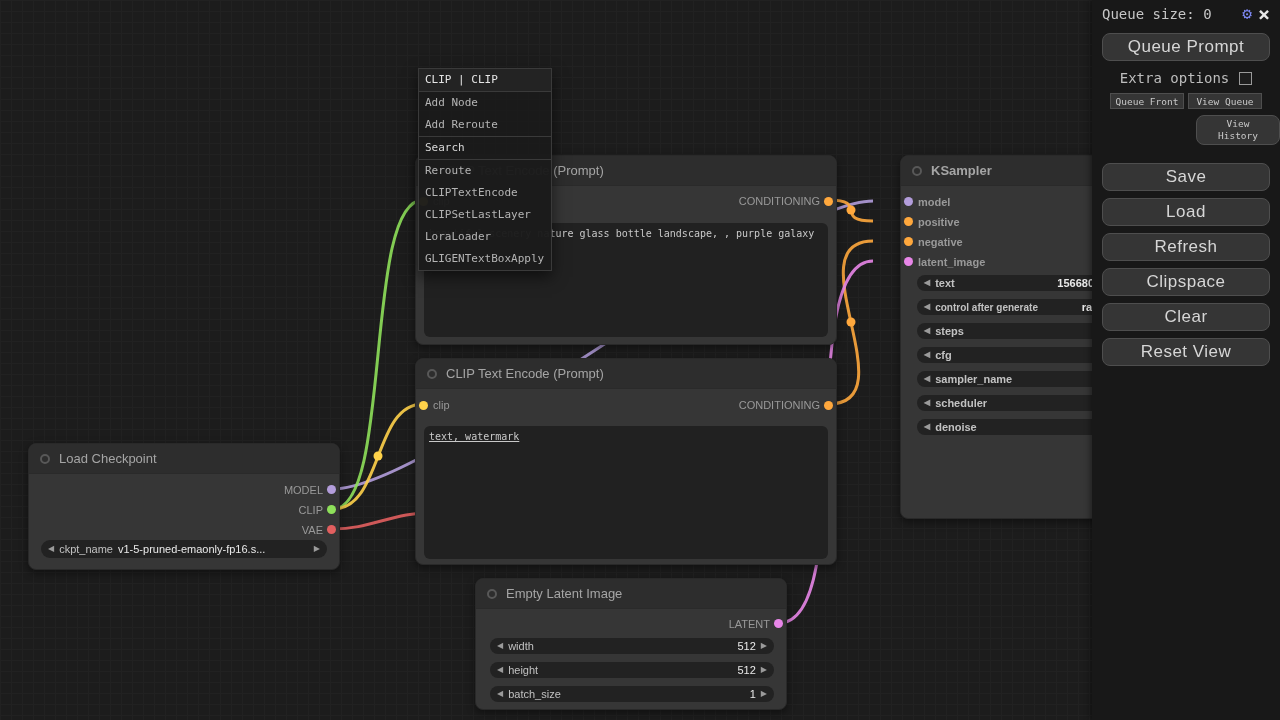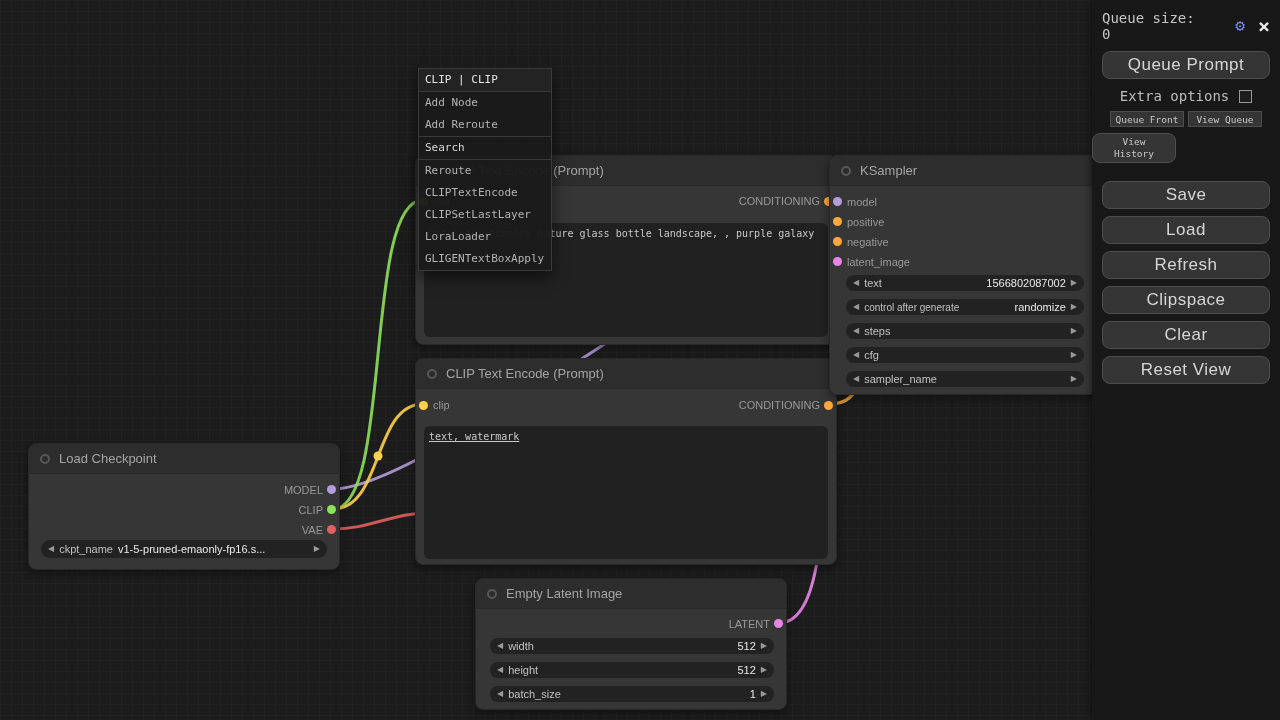--- a/index.html
+++ b/index.html
@@ -30,33 +30,33 @@
   .menu{position:absolute;left:418px;top:68px;width:134px;background:rgba(27,27,27,.97);
     border:1px solid #3a3a3a;z-index:6;font:11px "DejaVu Sans Mono",monospace;color:#b4b4b4;
     box-shadow:0 6px 14px rgba(0,0,0,.55);box-sizing:border-box;}
   .menu-header{padding:4px 6px;line-height:14px;color:#e6e6e6;background:#232323;border-bottom:1px solid #3a3a3a;}
   .menu-item{padding:4px 6px;line-height:14px;cursor:default;white-space:nowrap;}
   .menu-sep{border-top:1px solid #3a3a3a;margin:0;}
   .menu-search{color:#d8d8d8;}
   
   .sidebar{position:absolute;left:1092px;top:0;width:188px;height:720px;background:#181818;z-index:10;
     font-family:"DejaVu Sans Mono",monospace;box-shadow:-2px 0 6px rgba(0,0,0,.4);box-sizing:border-box;}
-  .sb-top{display:flex;align-items:center;padding:10px 10px 2px 10px;color:#c6c6c6;font-size:14px;gap:13px;}
+  .sb-top{display:flex;align-items:center;padding:4px 10px 2px 10px;color:#c6c6c6;font-size:14px;gap:6px;}
   .sb-top .grow{flex:1;}
   .gear{font-size:16px;line-height:1;}
   .close-x{font-size:20px;line-height:1;color:#e8e8e8;font-weight:bold;}
   .sbtn{width:168px;height:28px;margin:7px auto 0 auto;background:#353535;border:1px solid #4e4e4e;border-radius:8px;
     color:#d6d6d6;font-size:17px;display:flex;align-items:center;justify-content:center;box-sizing:border-box;
     font-family:Liberation Sans, sans-serif;letter-spacing:.5px;}
   .extra-row{display:flex;align-items:center;justify-content:center;gap:10px;margin-top:9px;color:#bdbdbd;font-size:14px;}
   .cb{width:11px;height:11px;border:1px solid #9a9a9a;background:#1d1d1d;display:inline-block;}
   .small-row{display:flex;justify-content:center;gap:4px;margin-top:7px;}
   .sbtn-small{width:74px;height:16px;background:#353535;border:1px solid #4e4e4e;border-radius:0;color:#c9c9c9;
     font-size:9.5px;display:flex;align-items:center;justify-content:center;box-sizing:border-box;}
-  .vh-row{display:flex;justify-content:flex-start;margin-top:6px;}
+  .vh-row{display:flex;justify-content:flex-end;margin-top:6px;}
   .sbtn-vh{width:84px;height:30px;background:#353535;border:1px solid #4e4e4e;border-radius:8px;color:#c9c9c9;
     font-size:9.5px;display:flex;align-items:center;justify-content:center;box-sizing:border-box;}
   .vh-inner{width:52px;text-align:center;line-height:1.25;}
   .gap-lg{margin-top:18px !important;}
 </style>
 </head>
 <body>
 
 <div class="stage">
   <div class="canvas"></div>
@@ -111,21 +111,21 @@
       <span class="tdot"></span>
       <span>CLIP Text Encode (Prompt)</span>
     </div>
     <span class="pdot" style="left: 3px; top: 42px; background: rgb(255, 210, 74);"></span>
     <span class="plabel" style="left:17px;top:40px;">clip</span>
     <span class="plabel out" style="right:16px;top:40px;">CONDITIONING</span>
     <span class="pdot" style="right: 3px; top: 42px; background: rgb(255, 168, 61);"></span>
     <div class="ta" style="left:8px;top:67px;width:404px;height:133px;text-decoration:underline;">text, watermark</div>
   </div>
 
-  <div class="node" style="left:829px;top:155px;width:270px;height:240px;">
+  <div class="node" style="left:900px;top:155px;width:270px;height:364px;font-weight:bold;">
     <div class="ntitle">
       <span class="tdot"></span>
       <span>KSampler</span>
     </div>
     <span class="pdot" style="left: 3px; top: 41px; background: rgb(179, 157, 219);"></span>
     <span class="plabel" style="left:17px;top:40px;">model</span>
     <span class="pdot" style="left: 3px; top: 61px; background: rgb(255, 168, 61);"></span>
     <span class="plabel" style="left:17px;top:60px;">positive</span>
     <span class="pdot" style="left: 3px; top: 81px; background: rgb(255, 168, 61);"></span>
     <span class="plabel" style="left:17px;top:80px;">negative</span>

